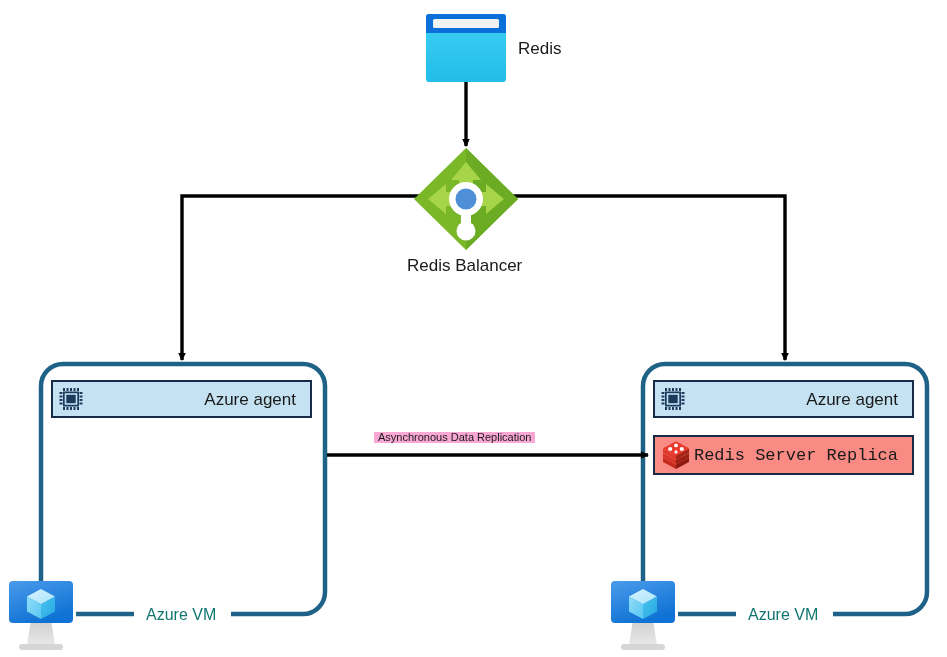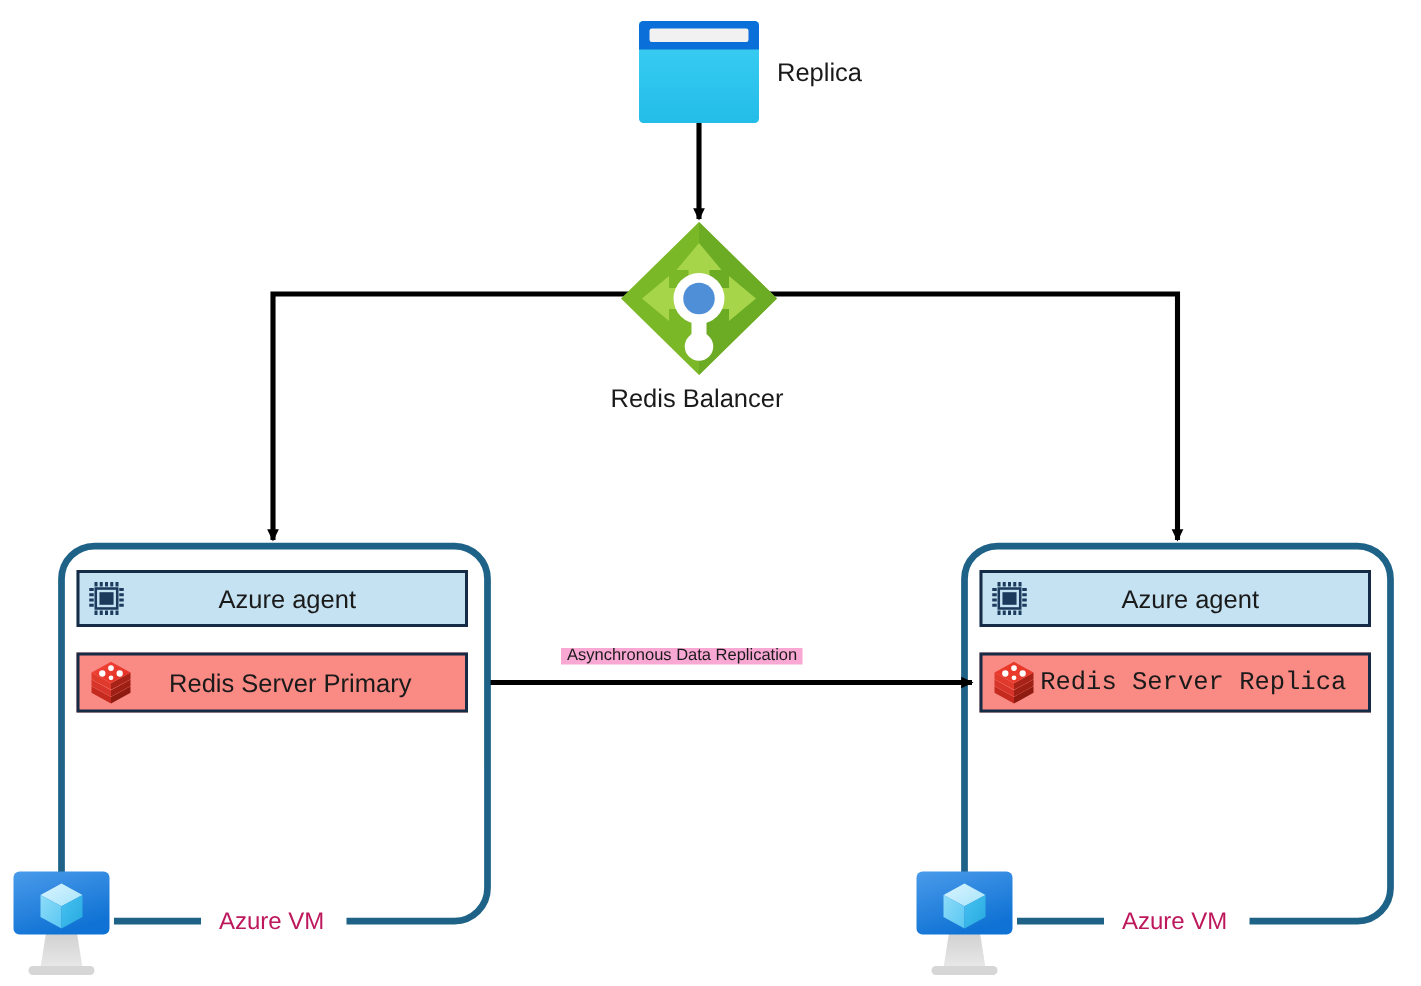--- a/index.html
+++ b/index.html
@@ -37,21 +37,21 @@
     font-size: 11px;
     color: #1a1a1a;
     white-space: nowrap;
     line-height: 1;
     background: #f9a8d4;
     padding: 0 4px;
   }
   .vm-title {
     position: absolute;
     font-size: 16px;
-    color: #be185d;
+    color: #0f766e;
     white-space: nowrap;
     line-height: 1;
     background: #ffffff;
     padding: 0 9px;
   }
   
   .comp-row {
     position: absolute;
     box-sizing: border-box;
     border: 2px solid #152b46;
@@ -60,21 +60,21 @@
   }
   .comp-row .comp-icon {
     flex: 0 0 auto;
     display: flex;
     align-items: center;
     justify-content: center;
     margin-left: 4px;
   }
   .comp-row .comp-text {
     flex: 1 1 auto;
-    text-align: center;
+    text-align: right;
     font-size: 17px;
     color: #1a1a1a;
     line-height: 1;
     padding-right: 14px;
   }
   .agent-row { background: #c4e2f2; }
   .redis-row { background: #f98a84; }
 </style>
 </head>
 <body>
@@ -176,21 +176,21 @@
     <g>
       <path d="M 633 620 L 653 620 L 657 645 L 629 645 Z" fill="url(#vmStandGrad)"></path>
       <rect x="621" y="644" width="44" height="6" rx="3" fill="#d6d6d6"></rect>
       <rect x="611" y="581" width="64" height="42" rx="4" fill="url(#vmScreenGrad)"></rect>
       <path d="M 643 589 L 657 596.6 L 643 604.2 L 629 596.6 Z" fill="url(#vmCubeTop)"></path>
       <path d="M 629 596.6 L 643 604.2 L 643 619 L 629 611.4 Z" fill="url(#vmCubeLeft)"></path>
       <path d="M 657 596.6 L 657 611.4 L 643 619 L 643 604.2 Z" fill="url(#vmCubeRight)"></path>
     </g>
   </svg>
 
-  <div class="node-label" style="left:518px; top:40px;">Replica</div>
+  <div class="node-label" style="left:518px; top:40px;">Redis</div>
 
   <div class="node-label" style="left:407px; top:257px;">Redis Balancer</div>
 
   <div class="edge-label" style="left:374px; top:432px;">Asynchronous Data Replication</div>
 
   <div class="comp-row agent-row" style="left:51px; top:380px; width:261px; height:38px;">
     <span class="comp-icon">
       <svg width="30" height="30" viewBox="0 0 30 30">
         <g fill="#1b3a5c">
           <rect x="6" y="4" width="2" height="3"></rect>
@@ -213,43 +213,20 @@
             <rect x="22.5" y="18.5" width="3" height="2"></rect>
         </g>
         <rect x="6" y="7.5" width="16" height="15" fill="#1b3a5c"></rect>
         <rect x="8.5" y="10" width="11" height="10" fill="none" stroke="#c4e2f2" stroke-width="1.6"></rect>
         <rect x="10.3" y="11.8" width="7.4" height="6.4" fill="#1b3a5c"></rect>
       </svg>
     </span>
     <span class="comp-text">Azure agent</span>
   </div>
 
-  <div class="comp-row redis-row" style="left:51px; top:435px; width:261px; height:40px;">
-    <span class="comp-icon">
-      <svg width="34" height="34" viewBox="0 0 34 34">
-        <path d="M 17 3 L 30 10.2 L 30 24 L 17 31.3 L 4 24 L 4 10.2 Z" fill="#a81d13" opacity="0"></path>
-
-        <path d="M 4 19.5 L 17 26.6 L 17 31 L 4 23.9 Z" fill="#c52a1e"></path>
-        <path d="M 4 15 L 17 22.1 L 17 26.5 L 4 19.4 Z" fill="#d8352a"></path>
-        <path d="M 4 10.4 L 17 17.5 L 17 21.9 L 4 14.8 Z" fill="#e03a2c"></path>
-
-        <path d="M 30 19.5 L 17 26.6 L 17 31 L 30 23.9 Z" fill="#8e1a10"></path>
-        <path d="M 30 15 L 17 22.1 L 17 26.5 L 30 19.4 Z" fill="#9e1f14"></path>
-        <path d="M 30 10.4 L 17 17.5 L 17 21.9 L 30 14.8 Z" fill="#a82317"></path>
-
-        <path d="M 17 3.2 L 30 10.3 L 17 17.4 L 4 10.3 Z" fill="url(#redisTopGrad)"></path>
-
-        <circle cx="17" cy="7.4" r="1.9" fill="#ffffff"></circle>
-        <circle cx="11.2" cy="11.0" r="2.1" fill="#ffffff"></circle>
-        <circle cx="22.8" cy="11.0" r="2.1" fill="#ffffff"></circle>
-        <circle cx="17" cy="13.9" r="1.6" fill="#ffffff"></circle>
-      </svg>
-    </span>
-    <span class="comp-text">Redis Server Primary</span>
-  </div>
 
   <div class="comp-row agent-row" style="left:653px; top:380px; width:261px; height:38px;">
     <span class="comp-icon">
       <svg width="30" height="30" viewBox="0 0 30 30">
         <g fill="#1b3a5c">
           <rect x="6" y="4" width="2" height="3"></rect>
             <rect x="9.5" y="4" width="2" height="3"></rect>
           <rect x="13" y="4" width="2" height="3"></rect>
             <rect x="16.5" y="4" width="2" height="3"></rect>
           <rect x="20" y="4" width="2" height="3"></rect>

